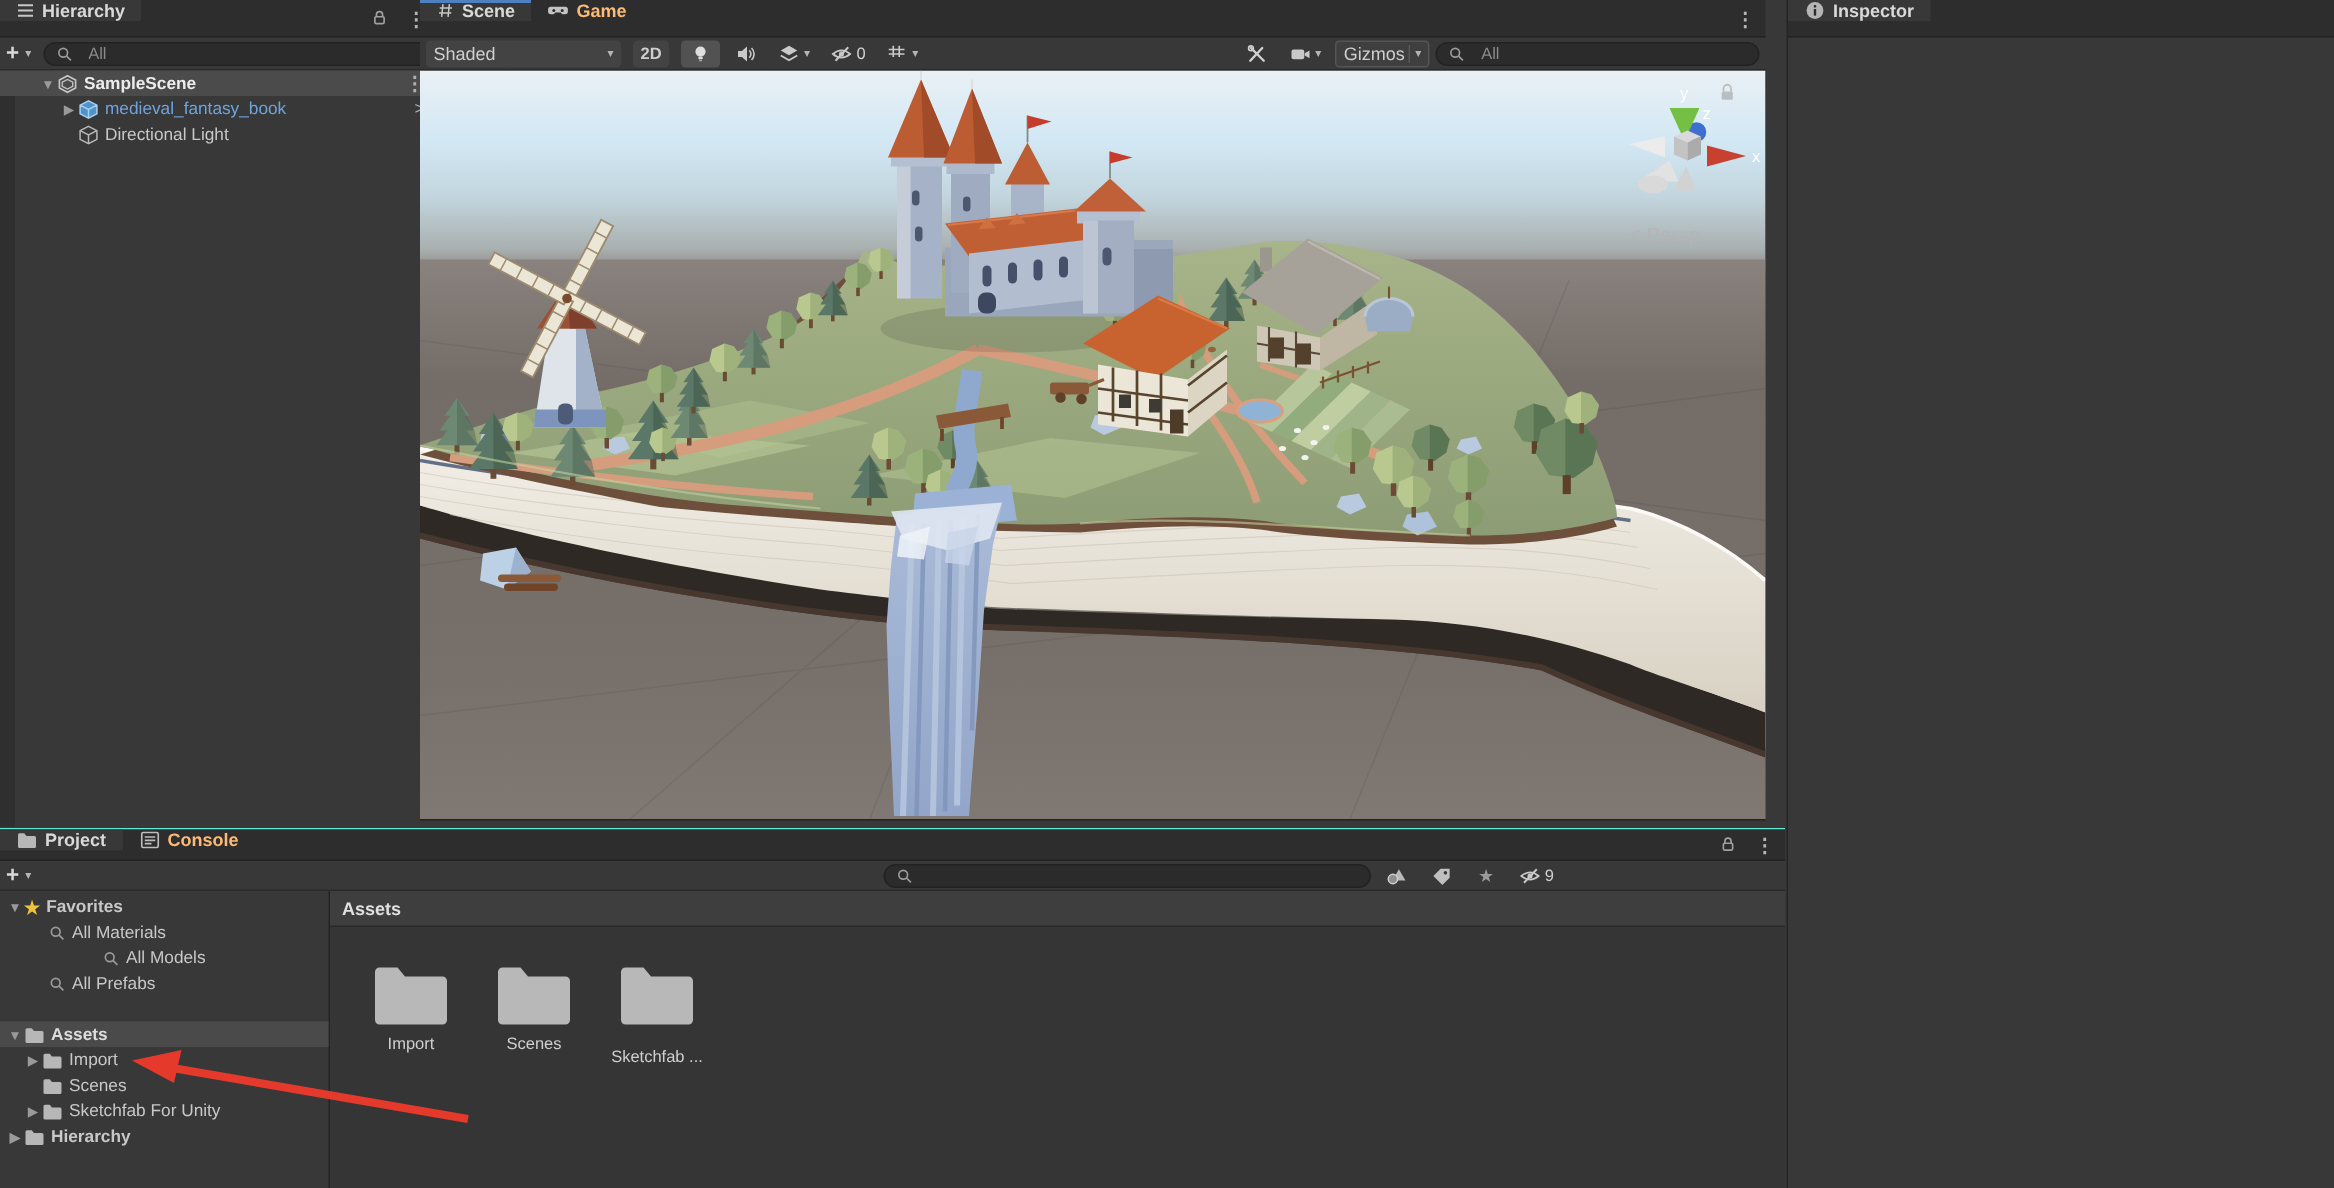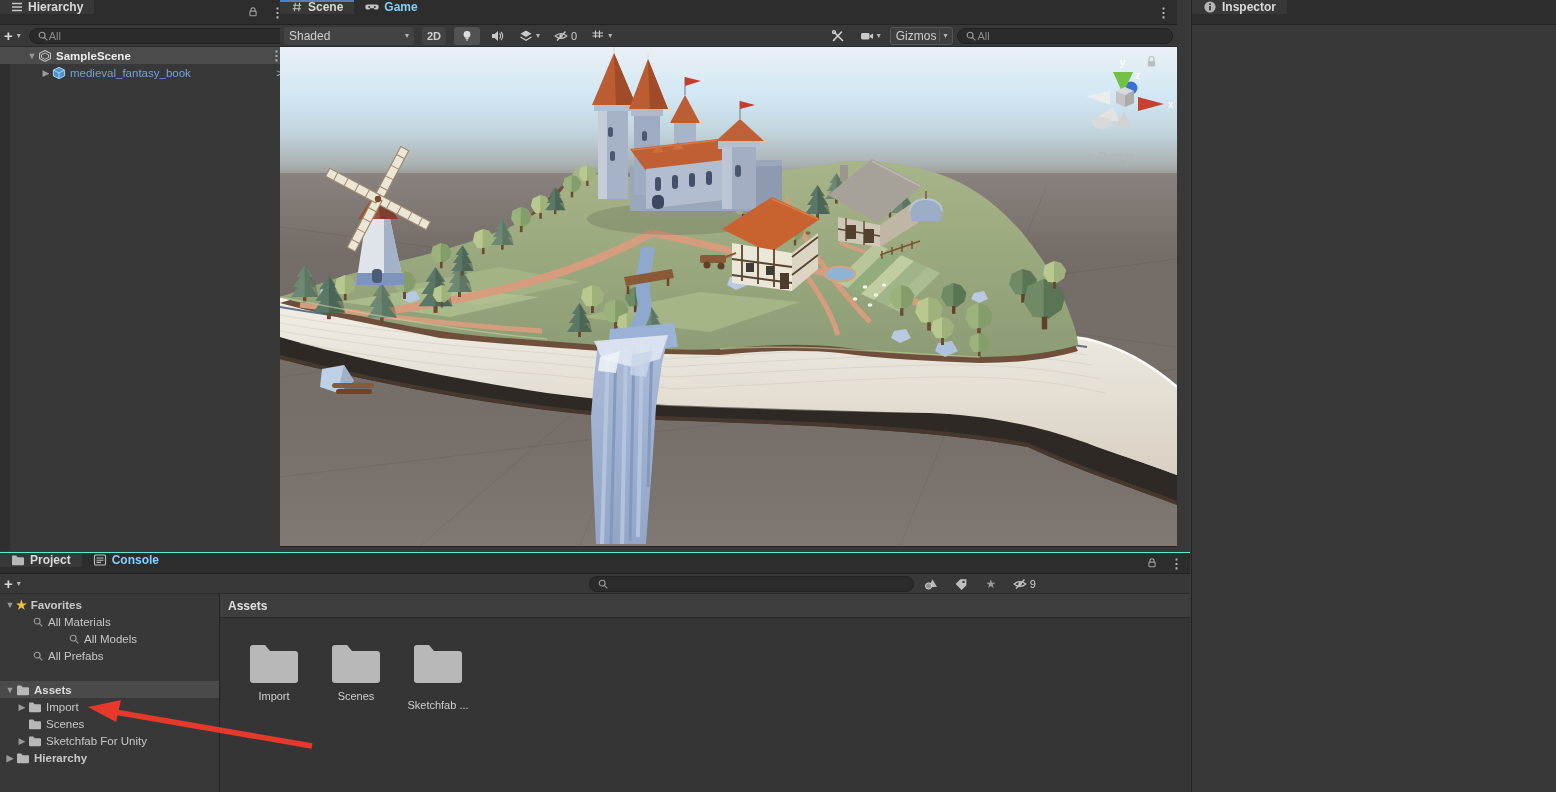--- a/index.html
+++ b/index.html
@@ -8,37 +8,37 @@
     position: relative; overflow: hidden;
     background: #383838; color: #c8c8c8;
     font-family: "Liberation Sans", sans-serif; font-size: 12px;
     user-select: none;
   }
   .panel { position: absolute; background: #383838; }
   
   .tabbar { height: 25px; background: #2d2d2d; display: flex; align-items: flex-start;
             border-bottom: 1px solid #232323; position: relative; font-weight: bold; }
   .tab { display: flex; align-items: center; gap: 5px; padding: 0 11px;
-         font-size: 12px; color: #7dd3fc; position: relative; }
+         font-size: 12px; color: #fdba74; position: relative; }
   .tab.active { background: #383838; color: #d9d9d9; }
   .tab.focused::before { content:""; position:absolute; left:0; right:0; top:0; height:2px; background:#4f80c2; }
   .hdr-actions { position:absolute; right:7px; top:0; bottom:0; display:flex; align-items:center; gap:12px; }
   .kebab { color:#b5b5b5; font-size:13px; line-height:1; }
   
   .toolbar { height:22px; background:#383838; border-bottom:1px solid #2a2a2a;
              display:flex; align-items:center; padding:0 4px; gap:4px; }
   .tbtn { height:18px; display:flex; align-items:center; justify-content:center;
           background:#434343; border-radius:3px; padding:0 5px; gap:3px; color:#cfcfcf; }
   .tbtn.lit { background:#525252; }
   .tbtn.flat { background:transparent; }
   .caret { font-size:8px; color:#b5b5b5; line-height:1; }
   .exp { font-size:9px; color:#9a9a9a; width:12px; text-align:center; flex:0 0 12px; }
   .exp.blank { visibility:hidden; }
   .searchbox { background:#2b2b2b; border:1px solid #222; border-radius:9px; height:16px;
-               display:flex; align-items:center; padding:0 7px; gap:0; flex:1; }
+               display:flex; align-items:center; padding:0 7px; gap:10px; flex:1; }
   .searchbox input { flex:1; background:transparent; border:none; outline:none;
                      color:#c0c0c0; font-size:11px; font-family:"Liberation Sans",sans-serif; min-width:0; }
   .searchbox input::placeholder { color:#8a8a8a; }
   .plus { color:#d8d8d8; font-size:15px; font-weight:bold; line-height:1; }
   
   .i { width:14px; height:14px; flex:0 0 auto; display:block; }
   .i12 { width:12px; height:12px; }
   .star { color:#f0c33c; font-size:12px; line-height:1; }
   .star.gray { color:#9a9a9a; }
   .num { font-size:11px; color:#cfcfcf; }
@@ -208,20 +208,27 @@
       <span class="right kebab">⋮</span>
     </div>
     <div class="hrow">
       <span class="exp" style="margin-left:30px;">▶</span>
       <svg class="i">
           <use href="#ic-cube-blue"></use>
         </svg>
       <span class="lbl blue">medieval_fantasy_book</span>
       <span class="right">&gt;</span>
     </div>
+    <div class="hrow">
+      <span class="exp blank"></span>
+      <svg class="i" style="margin-left:30px;">
+          <use href="#ic-cube"></use>
+        </svg>
+      <span class="lbl">Directional Light</span>
+    </div>
   </div>
 </div>
 
 <div class="panel" id="scene">
   <div class="tabbar">
     <div class="tab active focused">
       <svg class="i i12">
           <use href="#ic-hash"></use>
         </svg>
       <span>Scene</span>

